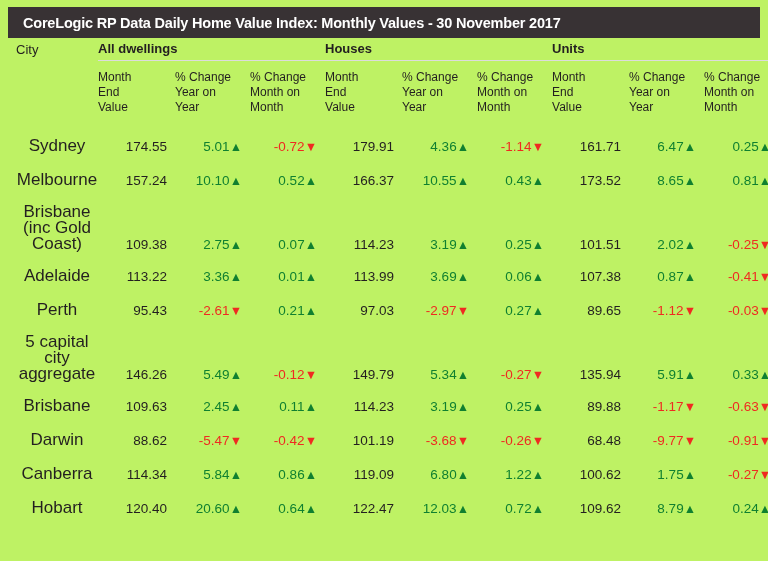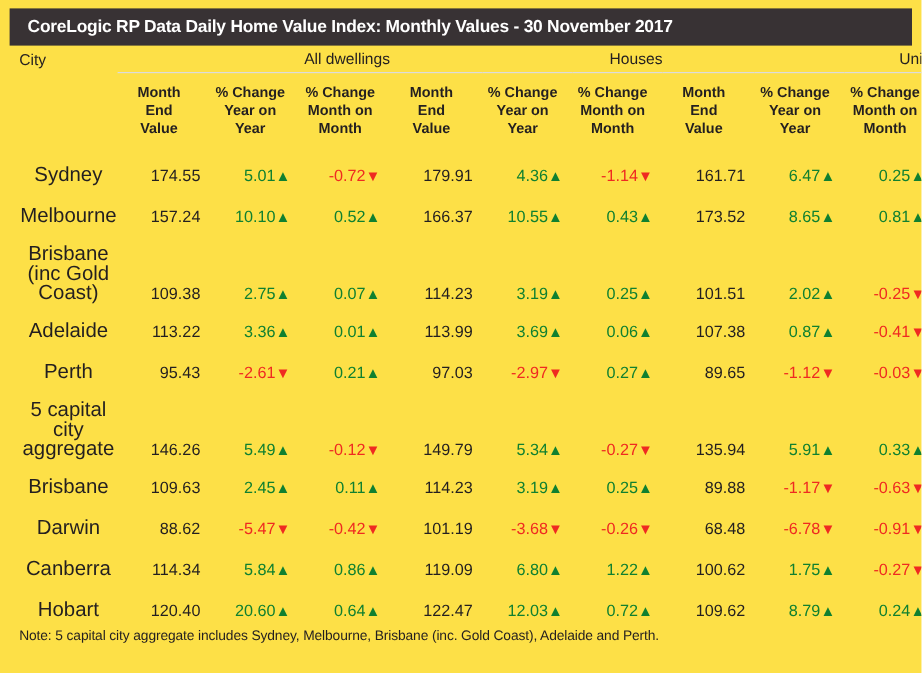--- a/index.html
+++ b/index.html
@@ -6,21 +6,21 @@
   html, body {
     margin: 0; padding: 0;
     width: 768px; height: 561px;
     background: #ffffff;
     font-family: "Liberation Sans", sans-serif;
     -webkit-font-smoothing: antialiased;
   }
   #page {
     position: relative;
     width: 768px; height: 561px;
-    background: #fde047;
+    background: #bef264;
     overflow: hidden;
   }
 
   
   .titlebar {
     position: absolute;
     left: 8px; top: 7px;
     width: 752px; height: 31px;
     background: #383234;
     display: flex;
@@ -59,32 +59,32 @@
     color: #231f20;
     text-align: left;
     font-weight: 400;
     padding-left: 16px !important;
     padding-bottom: 4px !important;
     vertical-align: bottom;
   }
   .grp-label {
     font-size: 13px;
     color: #231f20;
-    font-weight: 400;
-    text-align: right;
+    font-weight: 700;
+    text-align: left;
     padding-bottom: 4px !important;
     border-bottom: 1.5px solid #dcdcdc;
   }
 
   
   .sub-head {
     font-size: 12px;
     color: #231f20;
-    font-weight: 700;
-    text-align: center;
+    font-weight: 400;
+    text-align: left;
     line-height: 15px;
     padding: 9px 8px 14px 0 !important;
     vertical-align: bottom;
     white-space: pre-line;
   }
 
   
   tr.drow td { padding-top: 9px; padding-bottom: 9px; }
   tr.drow.tall td { padding-top: 7px; padding-bottom: 7px; }
 
@@ -279,21 +279,21 @@
         </tr>
         <tr class="drow">
           <td class="city" style="white-space: pre-line;">Darwin</td>
           <td class="num">88.62</td>
           <td class="pct down"><span>-5.47</span><span class="arrow">▼</span></td>
           <td class="pct down"><span>-0.42</span><span class="arrow">▼</span></td>
           <td class="num">101.19</td>
           <td class="pct down"><span>-3.68</span><span class="arrow">▼</span></td>
           <td class="pct down"><span>-0.26</span><span class="arrow">▼</span></td>
           <td class="num">68.48</td>
-          <td class="pct down"><span>-6.78</span><span class="arrow">▼</span></td>
+          <td class="pct down"><span>-9.77</span><span class="arrow">▼</span></td>
           <td class="pct down"><span>-0.91</span><span class="arrow">▼</span></td>
         </tr>
         <tr class="drow">
           <td class="city" style="white-space: pre-line;">Canberra</td>
           <td class="num">114.34</td>
           <td class="pct up"><span>5.84</span><span class="arrow">▲</span></td>
           <td class="pct up"><span>0.86</span><span class="arrow">▲</span></td>
           <td class="num">119.09</td>
           <td class="pct up"><span>6.80</span><span class="arrow">▲</span></td>
           <td class="pct up"><span>1.22</span><span class="arrow">▲</span></td>
@@ -310,16 +310,15 @@
           <td class="pct up"><span>12.03</span><span class="arrow">▲</span></td>
           <td class="pct up"><span>0.72</span><span class="arrow">▲</span></td>
           <td class="num">109.62</td>
           <td class="pct up"><span>8.79</span><span class="arrow">▲</span></td>
           <td class="pct up"><span>0.24</span><span class="arrow">▲</span></td>
         </tr>
       </tbody>
   </table>
 
   <div class="footnote">
-    <div>Note: 5 capital city aggregate includes Sydney, Melbourne, Brisbane (inc. Gold Coast), Adelaide and Perth.</div>
   </div>
 
 </div>
 
 </body></html>

